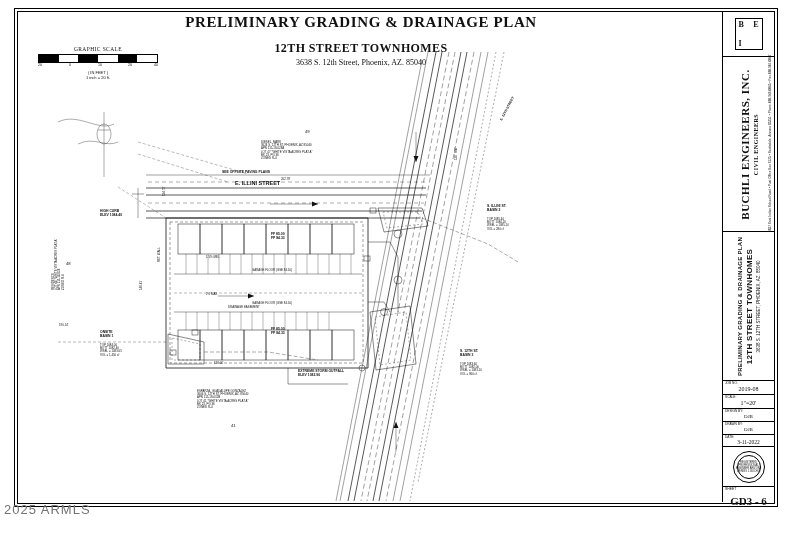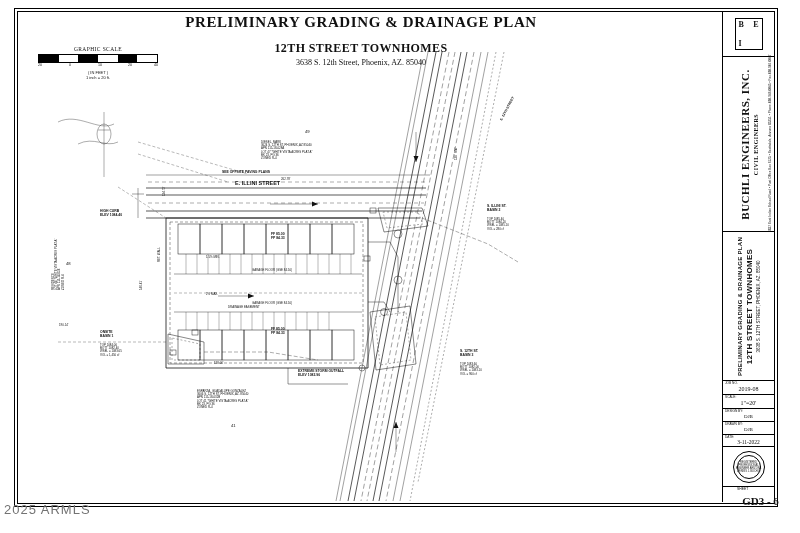--- a/index.html
+++ b/index.html
@@ -35,21 +35,21 @@
 
   .tb-row{position:absolute;left:0;width:51px;border-bottom:1px solid #000;box-sizing:border-box;font-size:4.6px;text-align:center;padding-top:1px;}
   .tb-row .lbl{position:absolute;left:2px;top:1px;font-size:3.4px;text-align:left;}
   .tb-row .val{font-size:6px;font-family:"Liberation Serif",serif;}
 
   .tb-seal{position:absolute;left:0;top:436px;width:51px;height:40px;border-bottom:1px solid #000;box-sizing:border-box;display:flex;align-items:center;justify-content:center;}
   .seal{width:30px;height:30px;border:1px solid #000;border-radius:50%;position:relative;display:flex;align-items:center;justify-content:center;}
   .seal:before{content:"";position:absolute;left:3px;top:3px;right:3px;bottom:3px;border:1px solid #000;border-radius:50%;}
   .seal .sealtxt{font-size:2.6px;text-align:center;line-height:3px;z-index:2;}
 
-  .tb-sheet{position:absolute;left:12px;top:476px;width:51px;height:26px;box-sizing:border-box;}
+  .tb-sheet{position:absolute;left:0;top:476px;width:51px;height:26px;box-sizing:border-box;}
   .tb-sheet .lbl{position:absolute;left:2px;top:1px;font-size:3.4px;}
   .tb-sheet .val{position:absolute;left:0;top:8px;width:51px;text-align:center;font-size:11px;font-weight:700;font-family:"Liberation Serif",serif;}
 
   
   .maintitle{position:absolute;left:0;top:14px;width:722px;text-align:center;font-family:"Liberation Serif",serif;font-size:15px;font-weight:700;letter-spacing:.6px;}
   .subfor{position:absolute;left:0;top:33px;width:722px;text-align:center;font-family:"Liberation Serif",serif;font-size:7px;font-weight:700;}
   .subtitle{position:absolute;left:0;top:41px;width:722px;text-align:center;font-family:"Liberation Serif",serif;font-size:12px;font-weight:700;letter-spacing:.4px;}
   .addrline{position:absolute;left:0;top:58px;width:722px;text-align:center;font-family:"Liberation Serif",serif;font-size:8px;}
 
   

